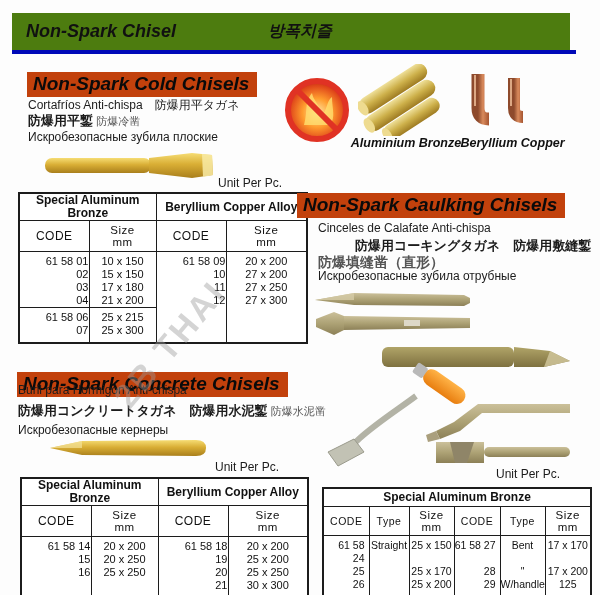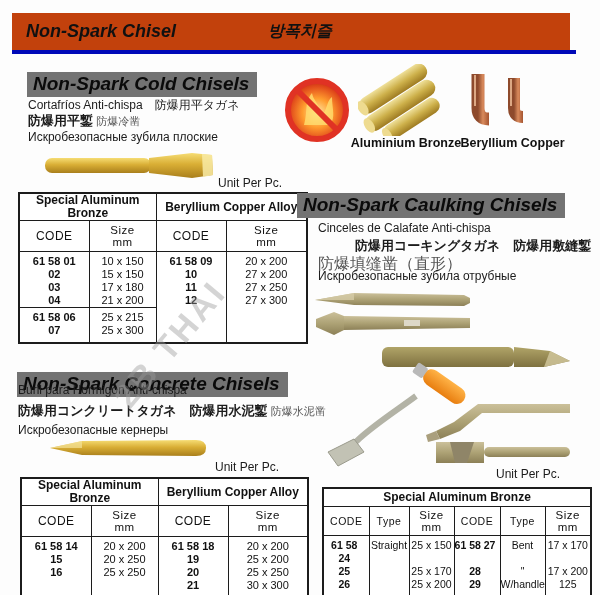--- a/index.html
+++ b/index.html
@@ -1,42 +1,42 @@
 <!DOCTYPE html>
 <html><head>
 <meta charset="utf-8">
 <style>
   html,body{margin:0;padding:0;}
   body{width:600px;height:595px;position:relative;overflow:hidden;background:#fdfdfd;
        font-family:"Liberation Sans", sans-serif;color:#111;}
   .abs{position:absolute;}
   
-  #header-bar{left:12px;top:13px;width:558px;height:37px;background:#c2410c;display:flex;align-items:center;text-align:right;}
+  #header-bar{left:12px;top:13px;width:558px;height:37px;background:#4d7c0f;display:flex;align-items:center;text-align:right;}
   #header-title{font-size:18px;font-weight:bold;font-style:italic;margin-left:14px;white-space:nowrap;}
   #header-title-ko{font-size:16px;font-weight:bold;font-style:italic;margin-left:92px;white-space:nowrap;}
   #header-line{left:12px;top:50px;width:564px;height:4px;background:#000a b8;background:#0009b8;}
   
-  .sec-title{background:#737373;font-size:19px;font-weight:bold;font-style:italic;
+  .sec-title{background:#c2410c;font-size:19px;font-weight:bold;font-style:italic;
              padding:1px 8px 2px 6px;white-space:nowrap;color:#0a0a0a;}
   .desc{font-size:12px;color:#1c1c1c;white-space:nowrap;}
   .cjk{font-size:13px;font-weight:bold;}
   .cjk-sub{font-size:11px;color:#555;font-weight:normal;}
   .unit{font-size:12px;color:#1c1c1c;text-align:center;width:100px;}
-  .photo-label{font-size:12.5px;font-weight:bold;text-align:center;white-space:nowrap;}
+  .photo-label{font-size:12.5px;font-weight:bold;font-style:italic;text-align:center;white-space:nowrap;}
   
   table.cat{border-collapse:collapse;table-layout:fixed;background:#fff;border:2px solid #1c1c1c;}
   table.cat td{font-size:11px;padding:0;line-height:13px;vertical-align:top;overflow:hidden;}
   tr.grp td{font-weight:bold;font-size:12px;text-align:center;height:21px;vertical-align:middle;
             border-bottom:1.5px solid #1c1c1c;}
   tr.colh td{font-size:12px;text-align:center;height:30px;vertical-align:middle;
              border-bottom:1.5px solid #1c1c1c;letter-spacing:.5px;}
   tr.colh .two{line-height:12px;font-size:11.5px;}
   .vl{border-left:1px solid #1c1c1c;}
   .vlh{border-left:1.5px solid #1c1c1c;}
-  td.code{text-align:center;font-weight:bold;padding-right:11px;}
+  td.code{text-align:right;font-weight:normal;padding-right:11px;}
   td.size{text-align:center;}
   td.type{text-align:center;font-size:10.5px;vertical-align:middle;}
   tr.first td{padding-top:3px;}
   tr.last td{padding-bottom:5px;}
   tr.divtop td.bt{border-top:1.5px solid #1c1c1c;padding-top:3px;}
   table.caulk td{font-size:10.5px;}
   table.caulk td.code{padding-right:4px;font-size:10.5px;}
   table.caulk tr.grp td{height:17px;font-size:12px;}
   table.caulk tr.colh td{height:28px;}
   
@@ -260,21 +260,21 @@
   <path d="M16,4 L16,38 Q16,49 27,49" stroke="url(#cop)" stroke-width="13" fill="none"></path>
   <path d="M52,8 L52,38 Q52,47 61,47" stroke="url(#cop)" stroke-width="12" fill="none"></path>
   <path d="M13,5 L13,36" stroke="#f0c09a" stroke-width="2" opacity="0.8"></path>
   <path d="M49,9 L49,36" stroke="#f0c09a" stroke-width="2" opacity="0.8"></path>
 </svg>
 <div class="abs photo-label" style="left:455px;top:136px;width:115px;">Beryllium Copper</div>
 
 <div class="abs sec-title" style="left:297px;top:193px;">Non-Spark Caulking Chisels</div>
 <div class="abs desc" style="left:318px;top:221px;">Cinceles de Calafate Anti-chispa</div>
 <div class="abs desc cjk" style="left:318px;top:237px;margin-left:37px;">防爆用コーキングタガネ　防爆用敷縫鏨</div>
-<div class="abs desc cjk-sub" style="left:318px;top:254px;font-size:16px;">防爆填缝凿（直形）</div>
+<div class="abs desc cjk-sub" style="left:318px;top:254px;font-size:14px;font-weight:bold;">防爆填缝凿（直形）</div>
 <div class="abs desc" style="left:318px;top:269px;">Искробезопасные зубила отрубные</div>
 
 <svg class="abs" style="left:312px;top:290px;" width="286" height="180" viewBox="0 0 286 180">
   <defs>
     <linearGradient id="tan" x1="0" y1="0" x2="0" y2="1">
       <stop offset="0" stop-color="#cbc09a"></stop>
         <stop offset="0.5" stop-color="#ada275"></stop>
         <stop offset="1" stop-color="#8c8057"></stop>
     </linearGradient>
     <linearGradient id="olive" x1="0" y1="0" x2="0" y2="1">

